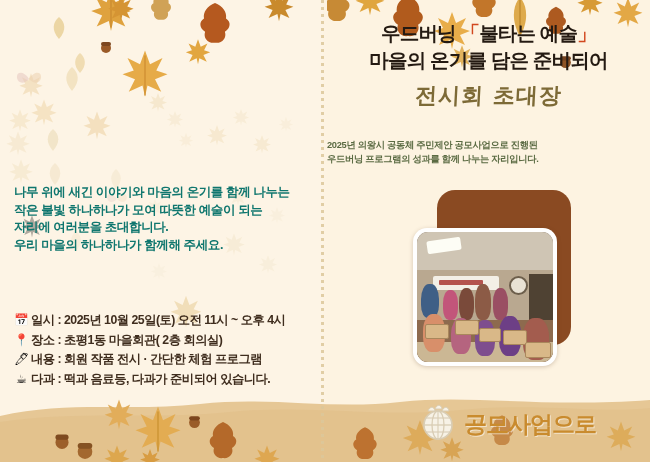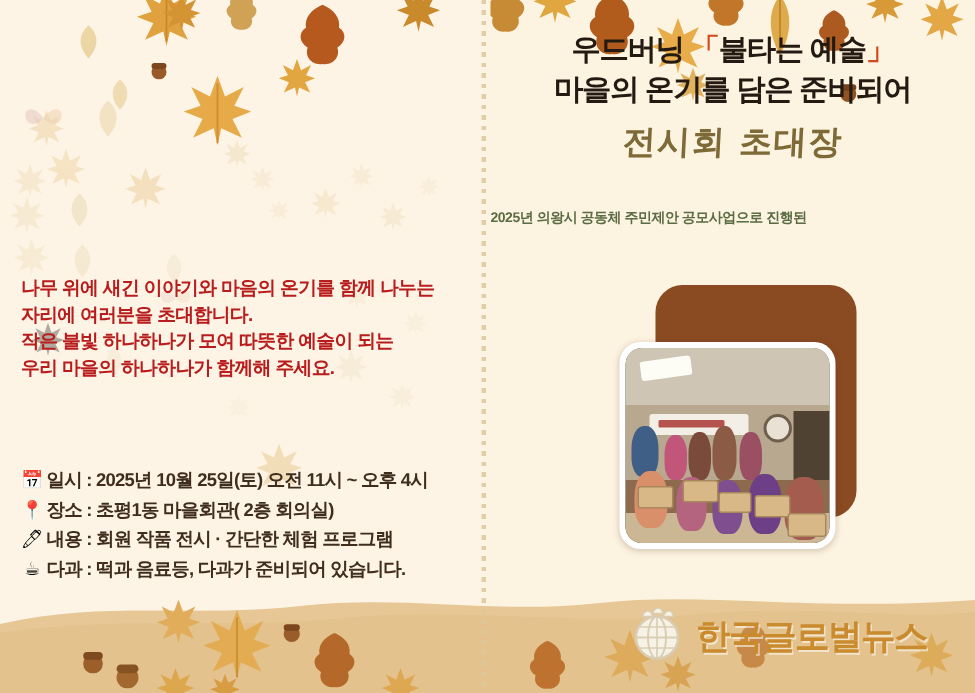--- a/index.html
+++ b/index.html
@@ -26,21 +26,21 @@
   .leaf svg{display:block;}
 
   
   .ground{
     position:absolute;left:0;bottom:0;width:650px;height:72px;z-index:5;
   }
 
   
   .invite-body{
     position:absolute;left:14px;top:184px;width:296px;z-index:20;
-    color:#b91c1c;font-size:12.5px;font-weight:bold;line-height:17.5px;
+    color:#0f766e;font-size:12.5px;font-weight:bold;line-height:17.5px;
     letter-spacing:-.4px;
   }
   .invite-body div{white-space:nowrap;}
 
   .details{position:absolute;left:12px;top:312px;width:305px;z-index:20;}
   .d-row{display:flex;align-items:flex-start;margin-bottom:3.5px;}
   .d-ico{
     width:19px;min-width:19px;height:16px;line-height:16px;font-size:12px;
     text-align:center;
   }
@@ -301,22 +301,22 @@
         </svg>
     </div>
     <div class="leaf" style="left:168px;top:294px;opacity:.5;">
       <svg width="36" height="34" viewBox="0 0 40 40">
           <path d="M20 2 L24 13 L34 8 L29 18 L38 21 L28 25 L33 35 L22 30 L20 39 L18 30 L7 35 L12 25 L2 21 L11 18 L6 8 L16 13 Z" fill="#e6c98e"></path>
         </svg>
     </div>
 
     <div class="invite-body">
       <div>나무 위에 새긴 이야기와 마음의 온기를 함께 나누는</div>
+      <div>작은 불빛 하나하나가 모여 따뜻한 예술이 되는</div>
       <div>자리에 여러분을 초대합니다.</div>
-      <div>작은 불빛 하나하나가 모여 따뜻한 예술이 되는</div>
       <div>우리 마을의 하나하나가 함께해 주세요.</div>
     </div>
 
     <div class="details">
       <div class="d-row">
         <span class="d-ico">📅</span>
         <span class="d-txt">일시 : 2025년 10월 25일(토) 오전 11시 ~ 오후 4시</span>
       </div>
       <div class="d-row">
         <span class="d-ico">📍</span>
@@ -394,20 +394,21 @@
     </div>
 
     <div class="title-wrap">
       <div class="t-line"><span>우드버닝 </span><span class="brk">「</span><span>불타는 예술</span><span class="brk">」</span></div>
       <div class="t-line">마을의 온기를 담은 준비되어</div>
       <div class="t-line t-script">전시회 초대장</div>
     </div>
 
     <div class="subtitle">
       <div>2025년 의왕시 공동체 주민제안 공모사업으로 진행된</div>
+      <div>우드버닝 프로그램의 성과를 함께 나누는 자리입니다.</div>
     </div>
 
     <div class="photo-block">
       <div class="brown-card"></div>
       <div class="photo-frame">
         <div class="photo" title="">
           <div class="ph-ceiling"></div>
           <div class="ph-light"></div>
           <div class="ph-wall"></div>
           <div class="ph-banner">
@@ -526,16 +527,16 @@
       <circle cx="20" cy="21" r="14" fill="#f7f2e6" stroke="#d9cdb4" stroke-width="1.6"></circle>
       <ellipse cx="20" cy="21" rx="6" ry="14" fill="none" stroke="#d9cdb4" stroke-width="1.3"></ellipse>
       <line x1="6" y1="21" x2="34" y2="21" stroke="#d9cdb4" stroke-width="1.3"></line>
       <line x1="8" y1="14" x2="32" y2="14" stroke="#d9cdb4" stroke-width="1.1"></line>
       <line x1="8" y1="28" x2="32" y2="28" stroke="#d9cdb4" stroke-width="1.1"></line>
       <line x1="20" y1="7" x2="20" y2="35" stroke="#d9cdb4" stroke-width="1.1"></line>
       <path d="M10 7 C12 2 16 2 17 7 Z" fill="#f7f2e6" stroke="#d9cdb4" stroke-width="1"></path>
       <path d="M17 5 C19 0 23 0 24 5 Z" fill="#f7f2e6" stroke="#d9cdb4" stroke-width="1"></path>
       <path d="M24 7 C26 2 30 2 31 7 Z" fill="#f7f2e6" stroke="#d9cdb4" stroke-width="1"></path>
     </svg>
-    <span class="logo-text">한국글로벌뉴스</span>
+    <span class="logo-text">공모사업으로</span>
   </div>
 
 </div>
 
 </body></html>

